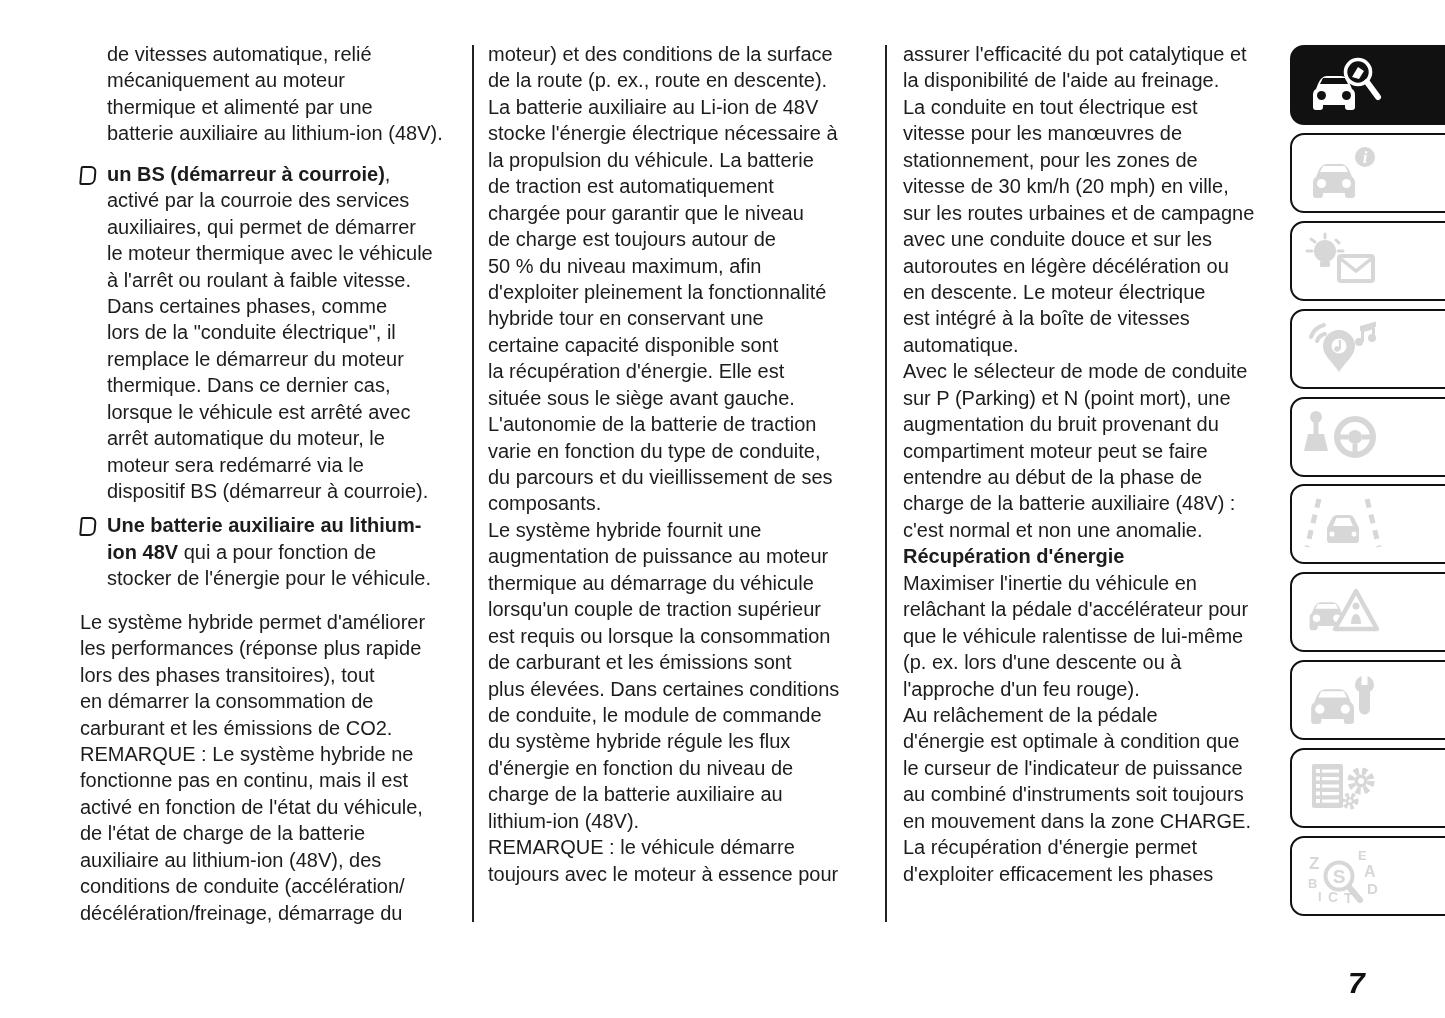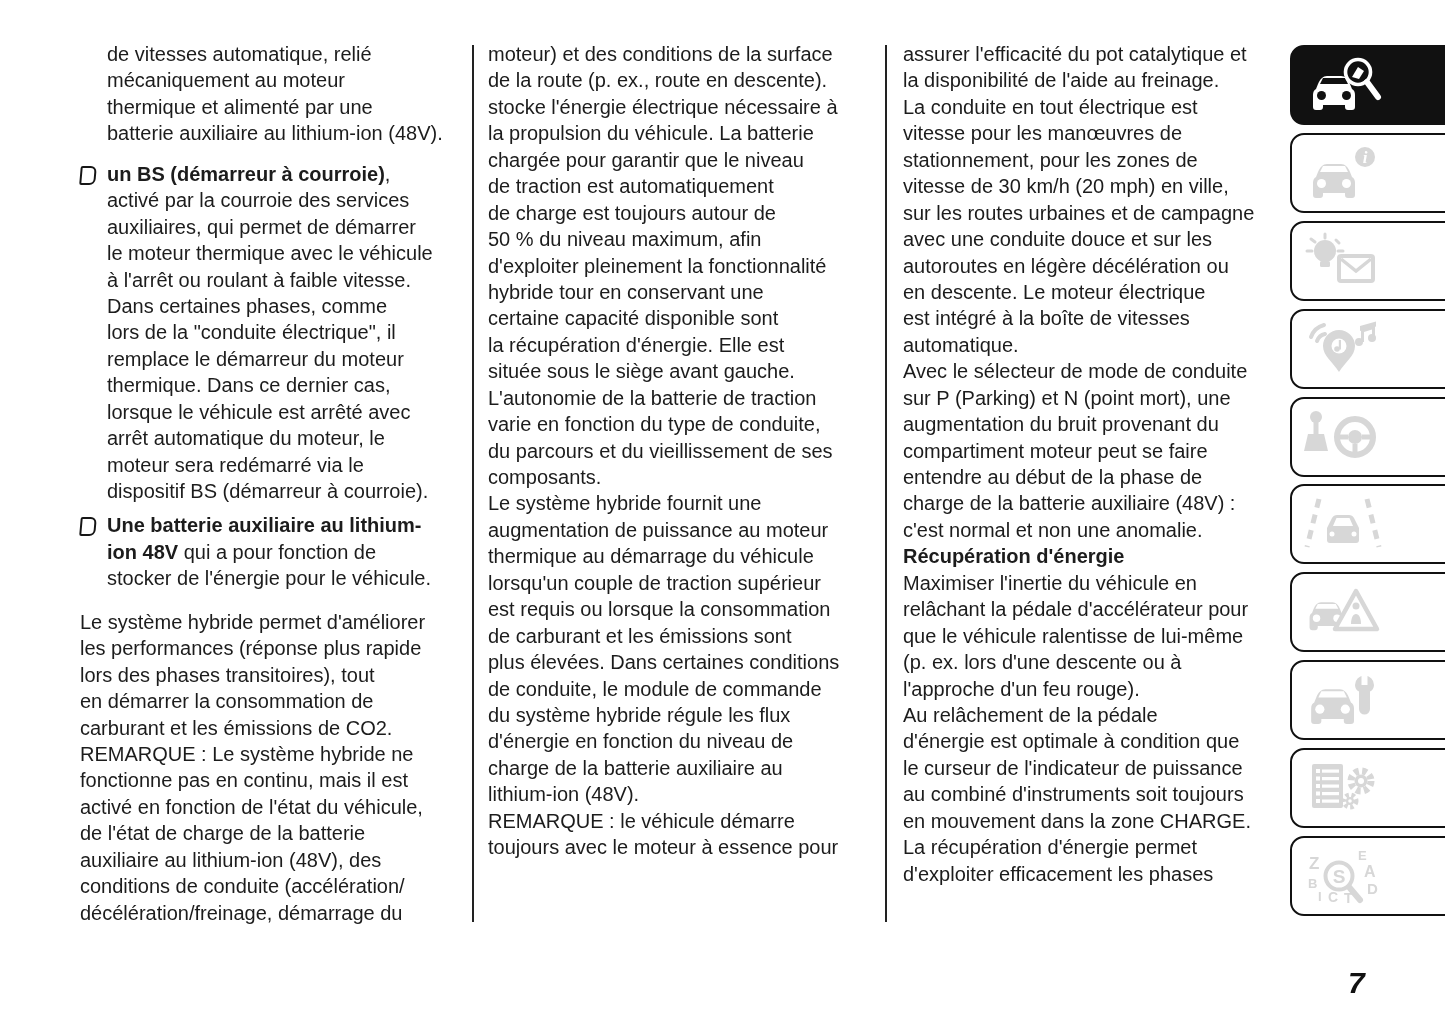--- a/index.html
+++ b/index.html
@@ -103,24 +103,25 @@
           <div class="line"><span>de l'état de charge de la batterie</span></div>
           <div class="line"><span>auxiliaire au lithium-ion (48V), des</span></div>
           <div class="line"><span>conditions de conduite (accélération/</span></div>
           <div class="line"><span>décélération/freinage, démarrage du</span></div>
         </div>
       </section>
       <section class="col" style="left: 488px; width: 392px;">
         <div class="block">
           <div class="line"><span>moteur) et des conditions de la surface</span></div>
           <div class="line"><span>de la route (p. ex., route en descente).</span></div>
+          <div class="line"><span>La batterie auxiliaire au Li-ion de 48V</span></div>
           <div class="line"><span>stocke l'énergie électrique nécessaire à</span></div>
           <div class="line"><span>la propulsion du véhicule. La batterie</span></div>
+          <div class="line"><span>de traction est automatiquement</span></div>
           <div class="line"><span>chargée pour garantir que le niveau</span></div>
-          <div class="line"><span>de traction est automatiquement</span></div>
           <div class="line"><span>de charge est toujours autour de</span></div>
           <div class="line"><span>50 % du niveau maximum, afin</span></div>
           <div class="line"><span>d'exploiter pleinement la fonctionnalité</span></div>
           <div class="line"><span>hybride tour en conservant une</span></div>
           <div class="line"><span>certaine capacité disponible sont</span></div>
           <div class="line"><span>la récupération d'énergie. Elle est</span></div>
           <div class="line"><span>située sous le siège avant gauche.</span></div>
           <div class="line"><span>L'autonomie de la batterie de traction</span></div>
           <div class="line"><span>varie en fonction du type de conduite,</span></div>
           <div class="line"><span>du parcours et du vieillissement de ses</span></div>

